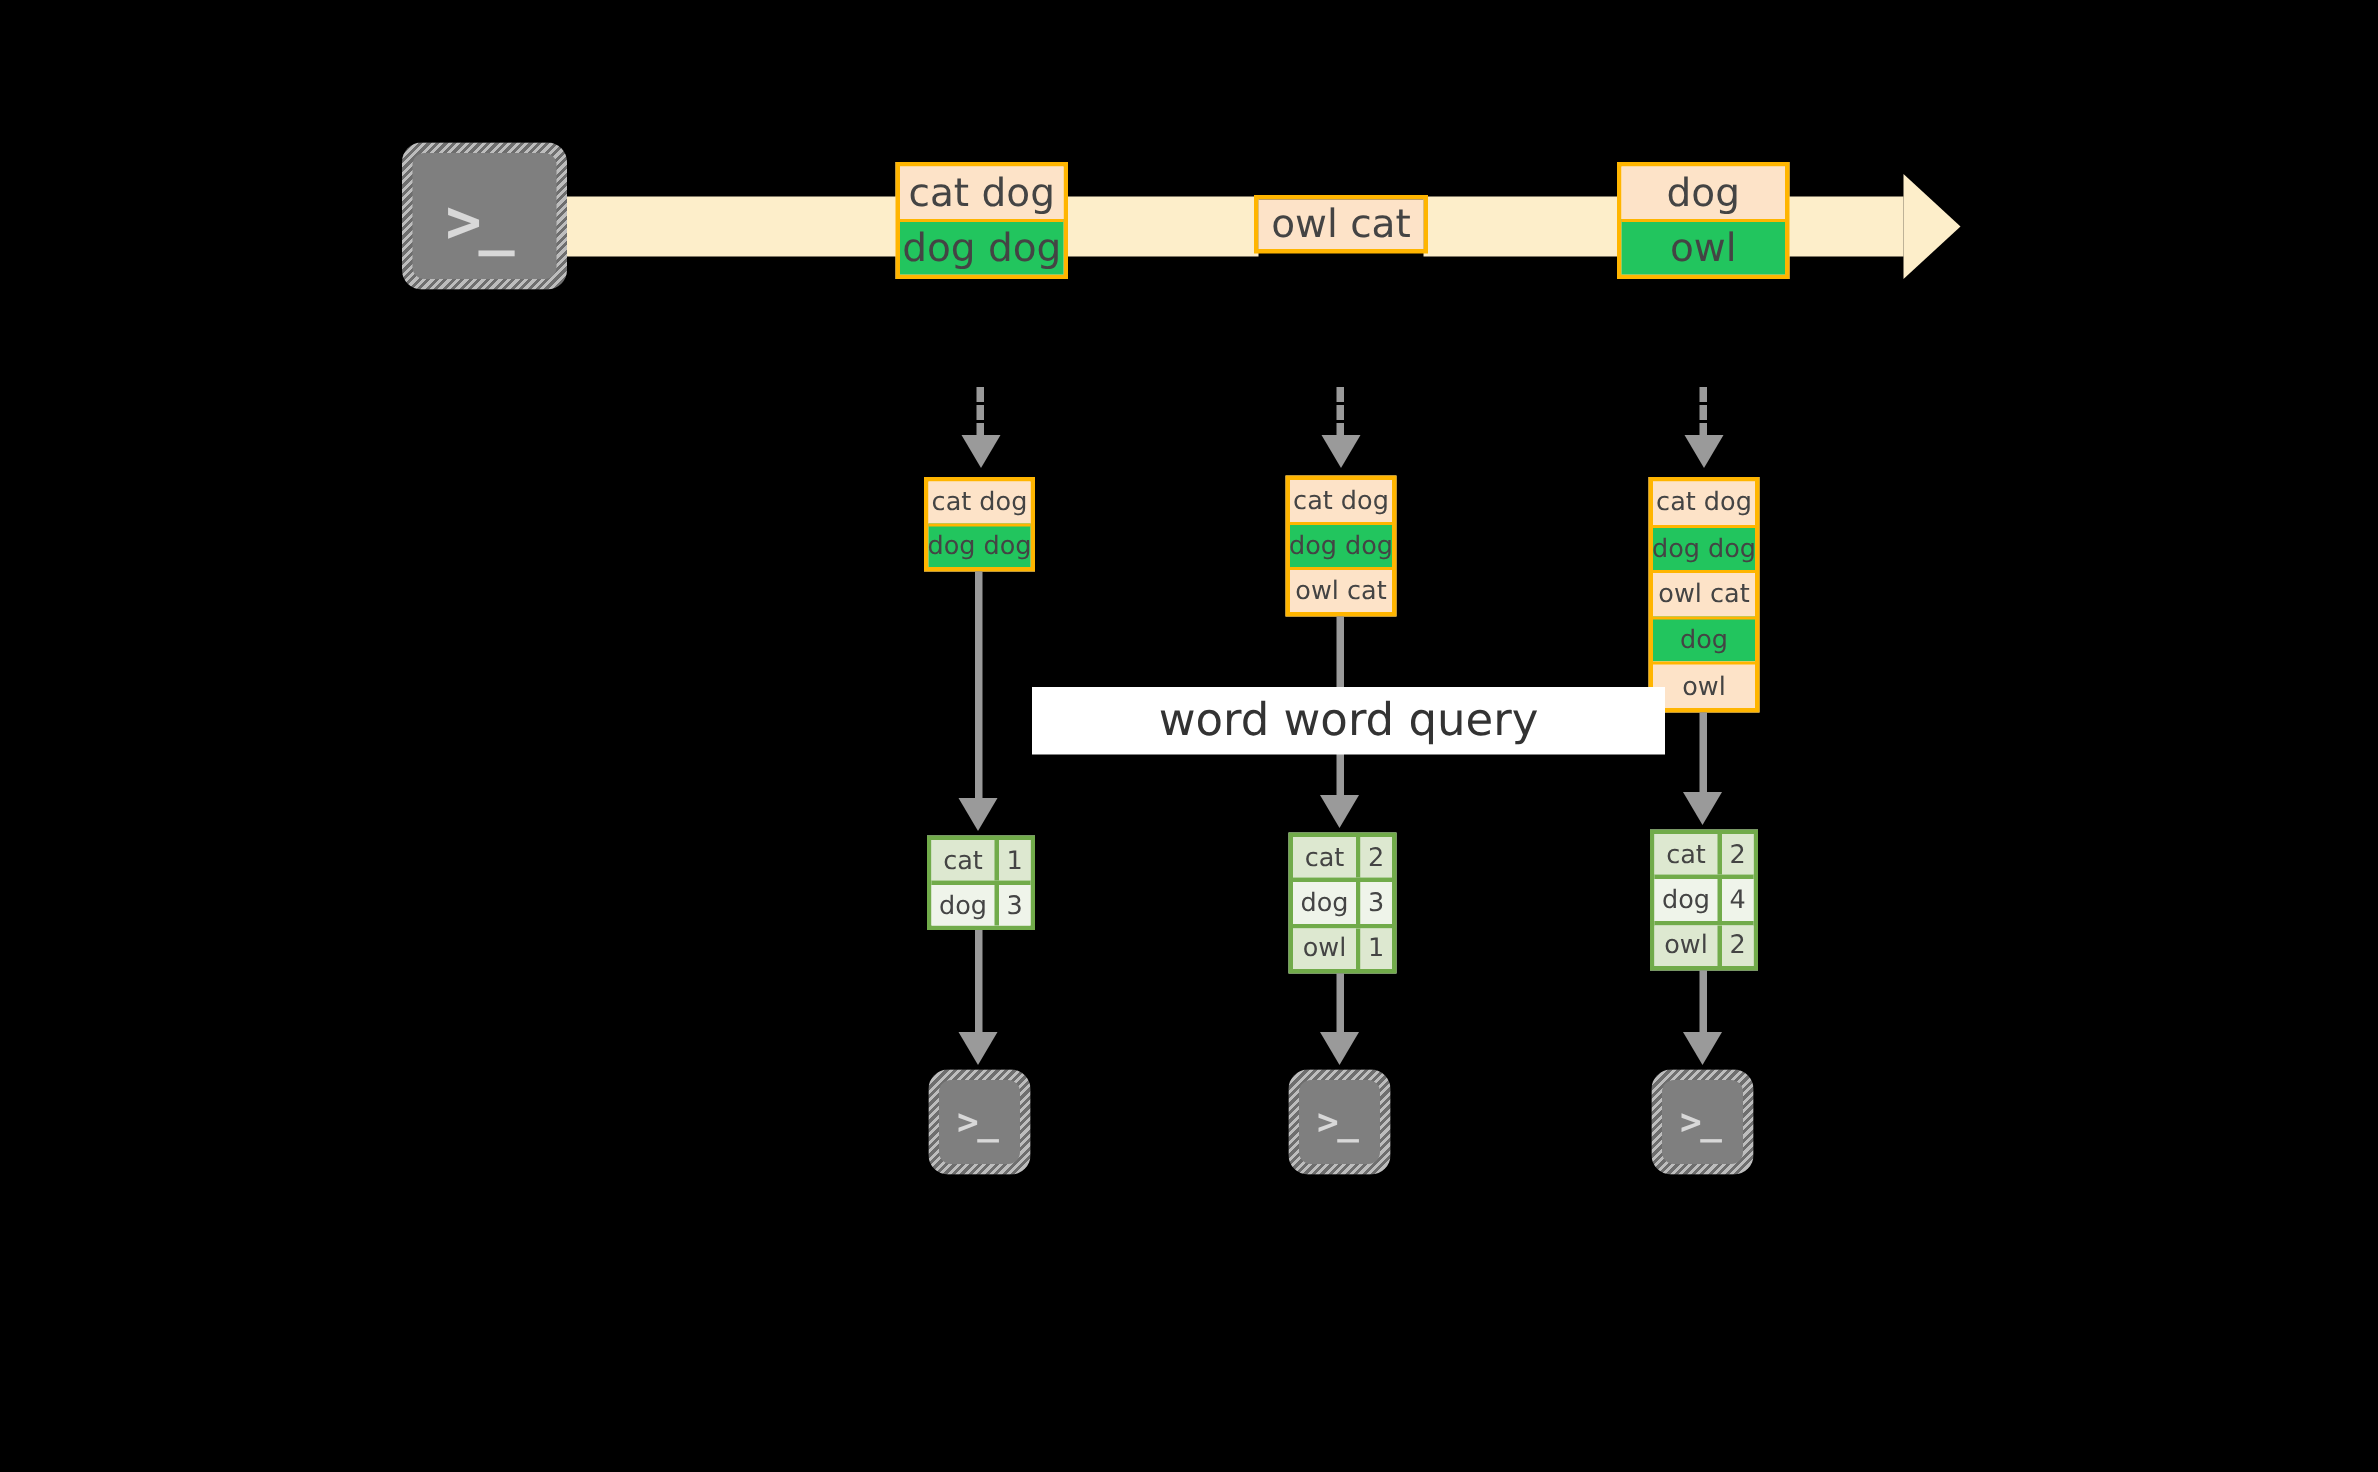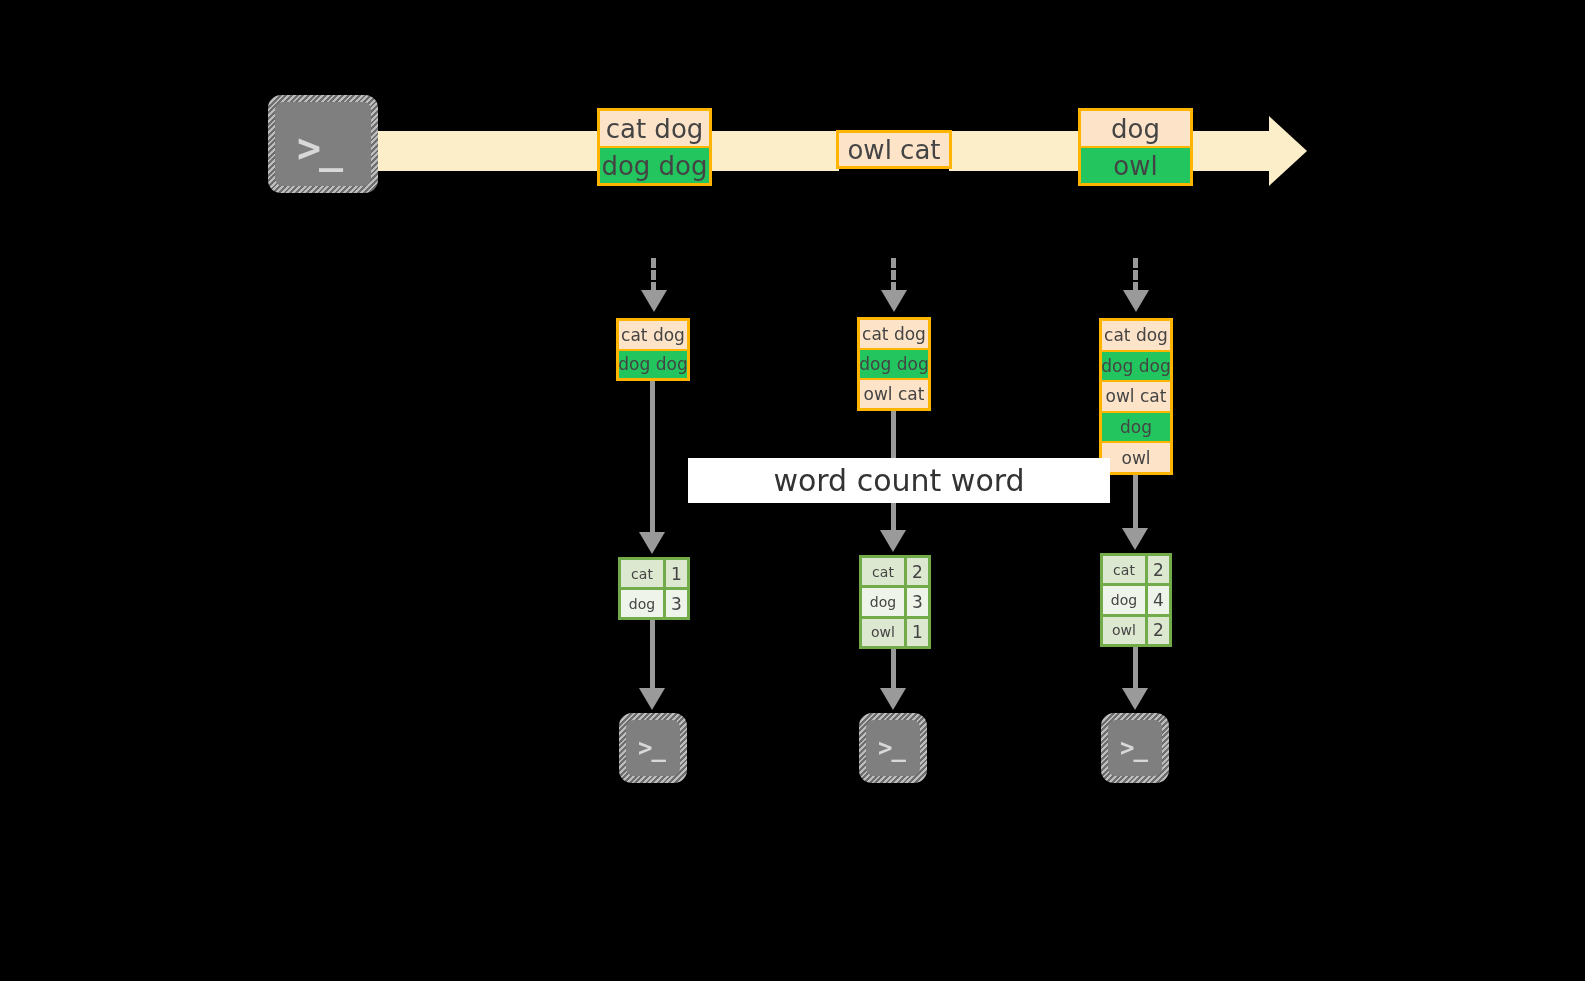--- a/index.html
+++ b/index.html
@@ -87,21 +87,21 @@
     background:#ffffff;
   }
   .restable .trow {
     flex:1 1 auto;
     display:flex;
   }
   .restable .trow + .trow { border-top:3px solid #71ab4a; }
   .restable .cell-word {
     flex:0 0 45px;
     display:flex; align-items:center; justify-content:center;
-    font-size:14px; color:#444444;
+    font-size:17px; color:#444444;
     border-right:3px solid #71ab4a;
   }
   .restable .cell-count {
     flex:1 1 auto;
     display:flex; align-items:center; justify-content:center;
     font-size:17px; color:#444444;
   }
   .restable .trow.shade-a .cell-word  { background:#dde8d0; }
   .restable .trow.shade-a .cell-count { background:#dde8d0; }
   .restable .trow.shade-b .cell-word  { background:#eff4ea; }
@@ -264,16 +264,16 @@
 
   <div class="vline" style="left:1133px; top:647px; height:41px;"></div>
   <div class="vhead" style="left:1122px; top:688px;"></div>
 
   <div class="terminal term-out" style="left:1101px; top:713px;">
     <span class="inner"></span>
     <span class="prompt">&gt;_</span>
   </div>
 
   <div class="query-label" style="left:688px; top:458px; width:422px; height:45px;">
-    <span>word count word</span>
+    <span>word word query</span>
   </div>
 
 </div>
 
 </body></html>

